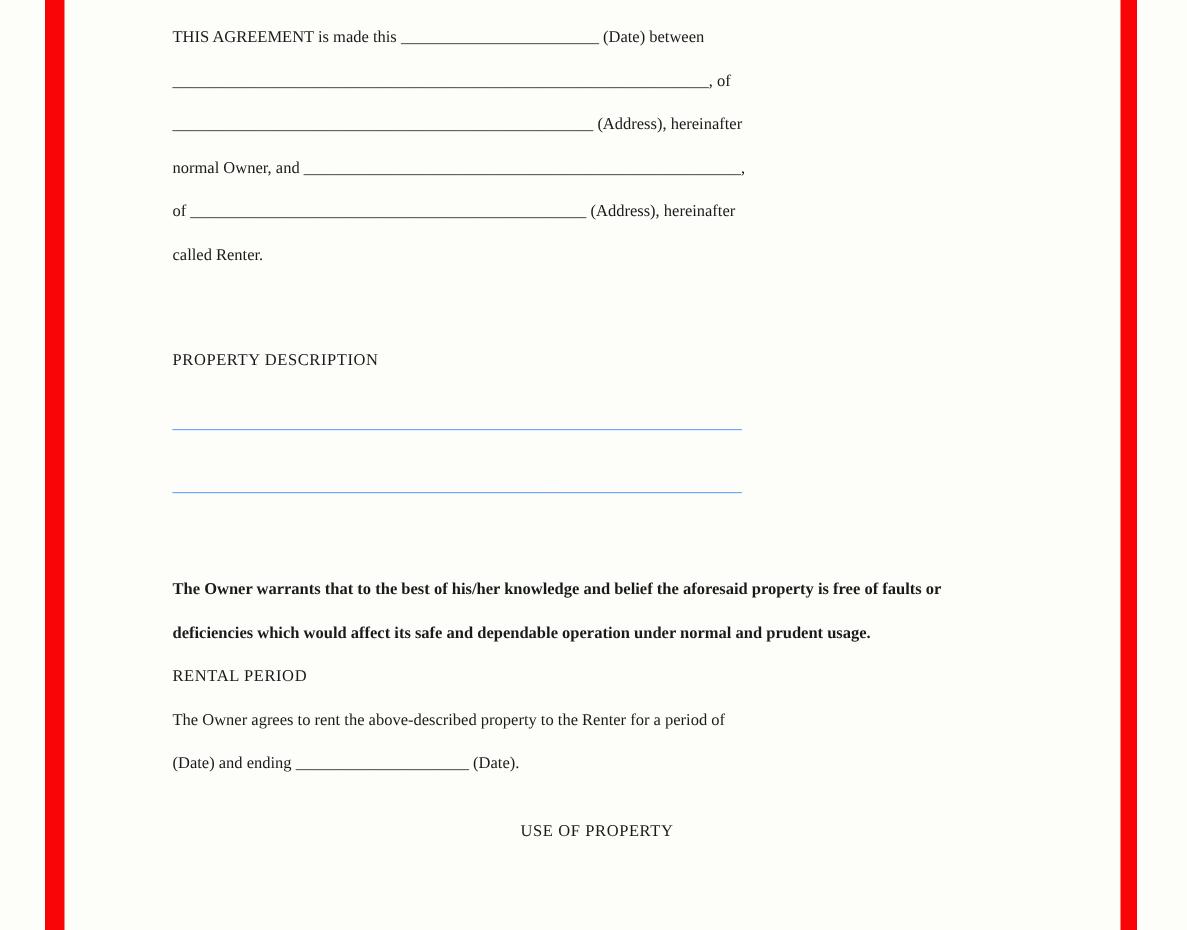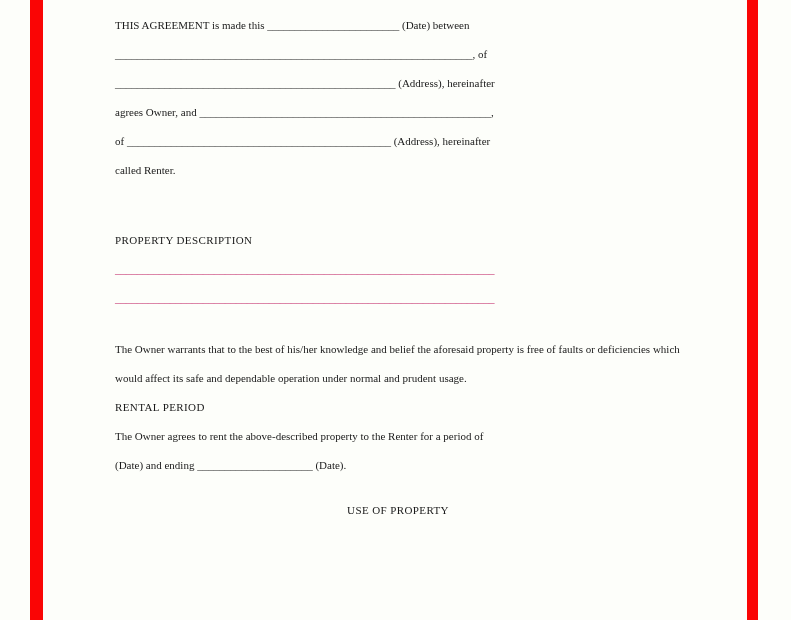--- a/index.html
+++ b/index.html
@@ -28,38 +28,38 @@
     position: absolute;
     left: 115px;
     top: 11px;
     width: 566px;
     font-size: 11px;
     line-height: 29px;
   }
   .line { white-space: nowrap; }
   .heading { letter-spacing: 0.4px; }
   .pd-heading { margin-top: 41px; }
-  .blank-full { color: #be185d; }
-  .warranty { margin-top: 22px; }
+  .blank-full { color: #3b82f6; margin-top: 13px; }
+  .warranty { margin-top: 40px; font-weight: bold; }
   .rental { }
   .use-heading { margin-top: 16px; text-align: center; }
 </style>
 </head>
 <body>
 
 <div class="red-bar left"></div>
 <div class="red-bar right"></div>
 
 <div class="content">
 
   <div>
     <div class="line">THIS AGREEMENT is made this ________________________ (Date) between</div>
     <div class="line">_________________________________________________________________, of</div>
     <div class="line">___________________________________________________ (Address), hereinafter</div>
-    <div class="line">agrees Owner, and _____________________________________________________,</div>
+    <div class="line">normal Owner, and _____________________________________________________,</div>
     <div class="line">of ________________________________________________ (Address), hereinafter</div>
     <div class="line">called Renter.</div>
   </div>
 
   <div class="heading pd-heading">PROPERTY DESCRIPTION</div>
   <div class="line blank-full">_____________________________________________________________________</div>
   <div class="line blank-full">_____________________________________________________________________</div>
 
   <div class="warranty">The Owner warrants that to the best of his/her knowledge and belief the aforesaid property is free of faults or deficiencies which would affect its safe and dependable operation under normal and prudent usage.</div>
 

